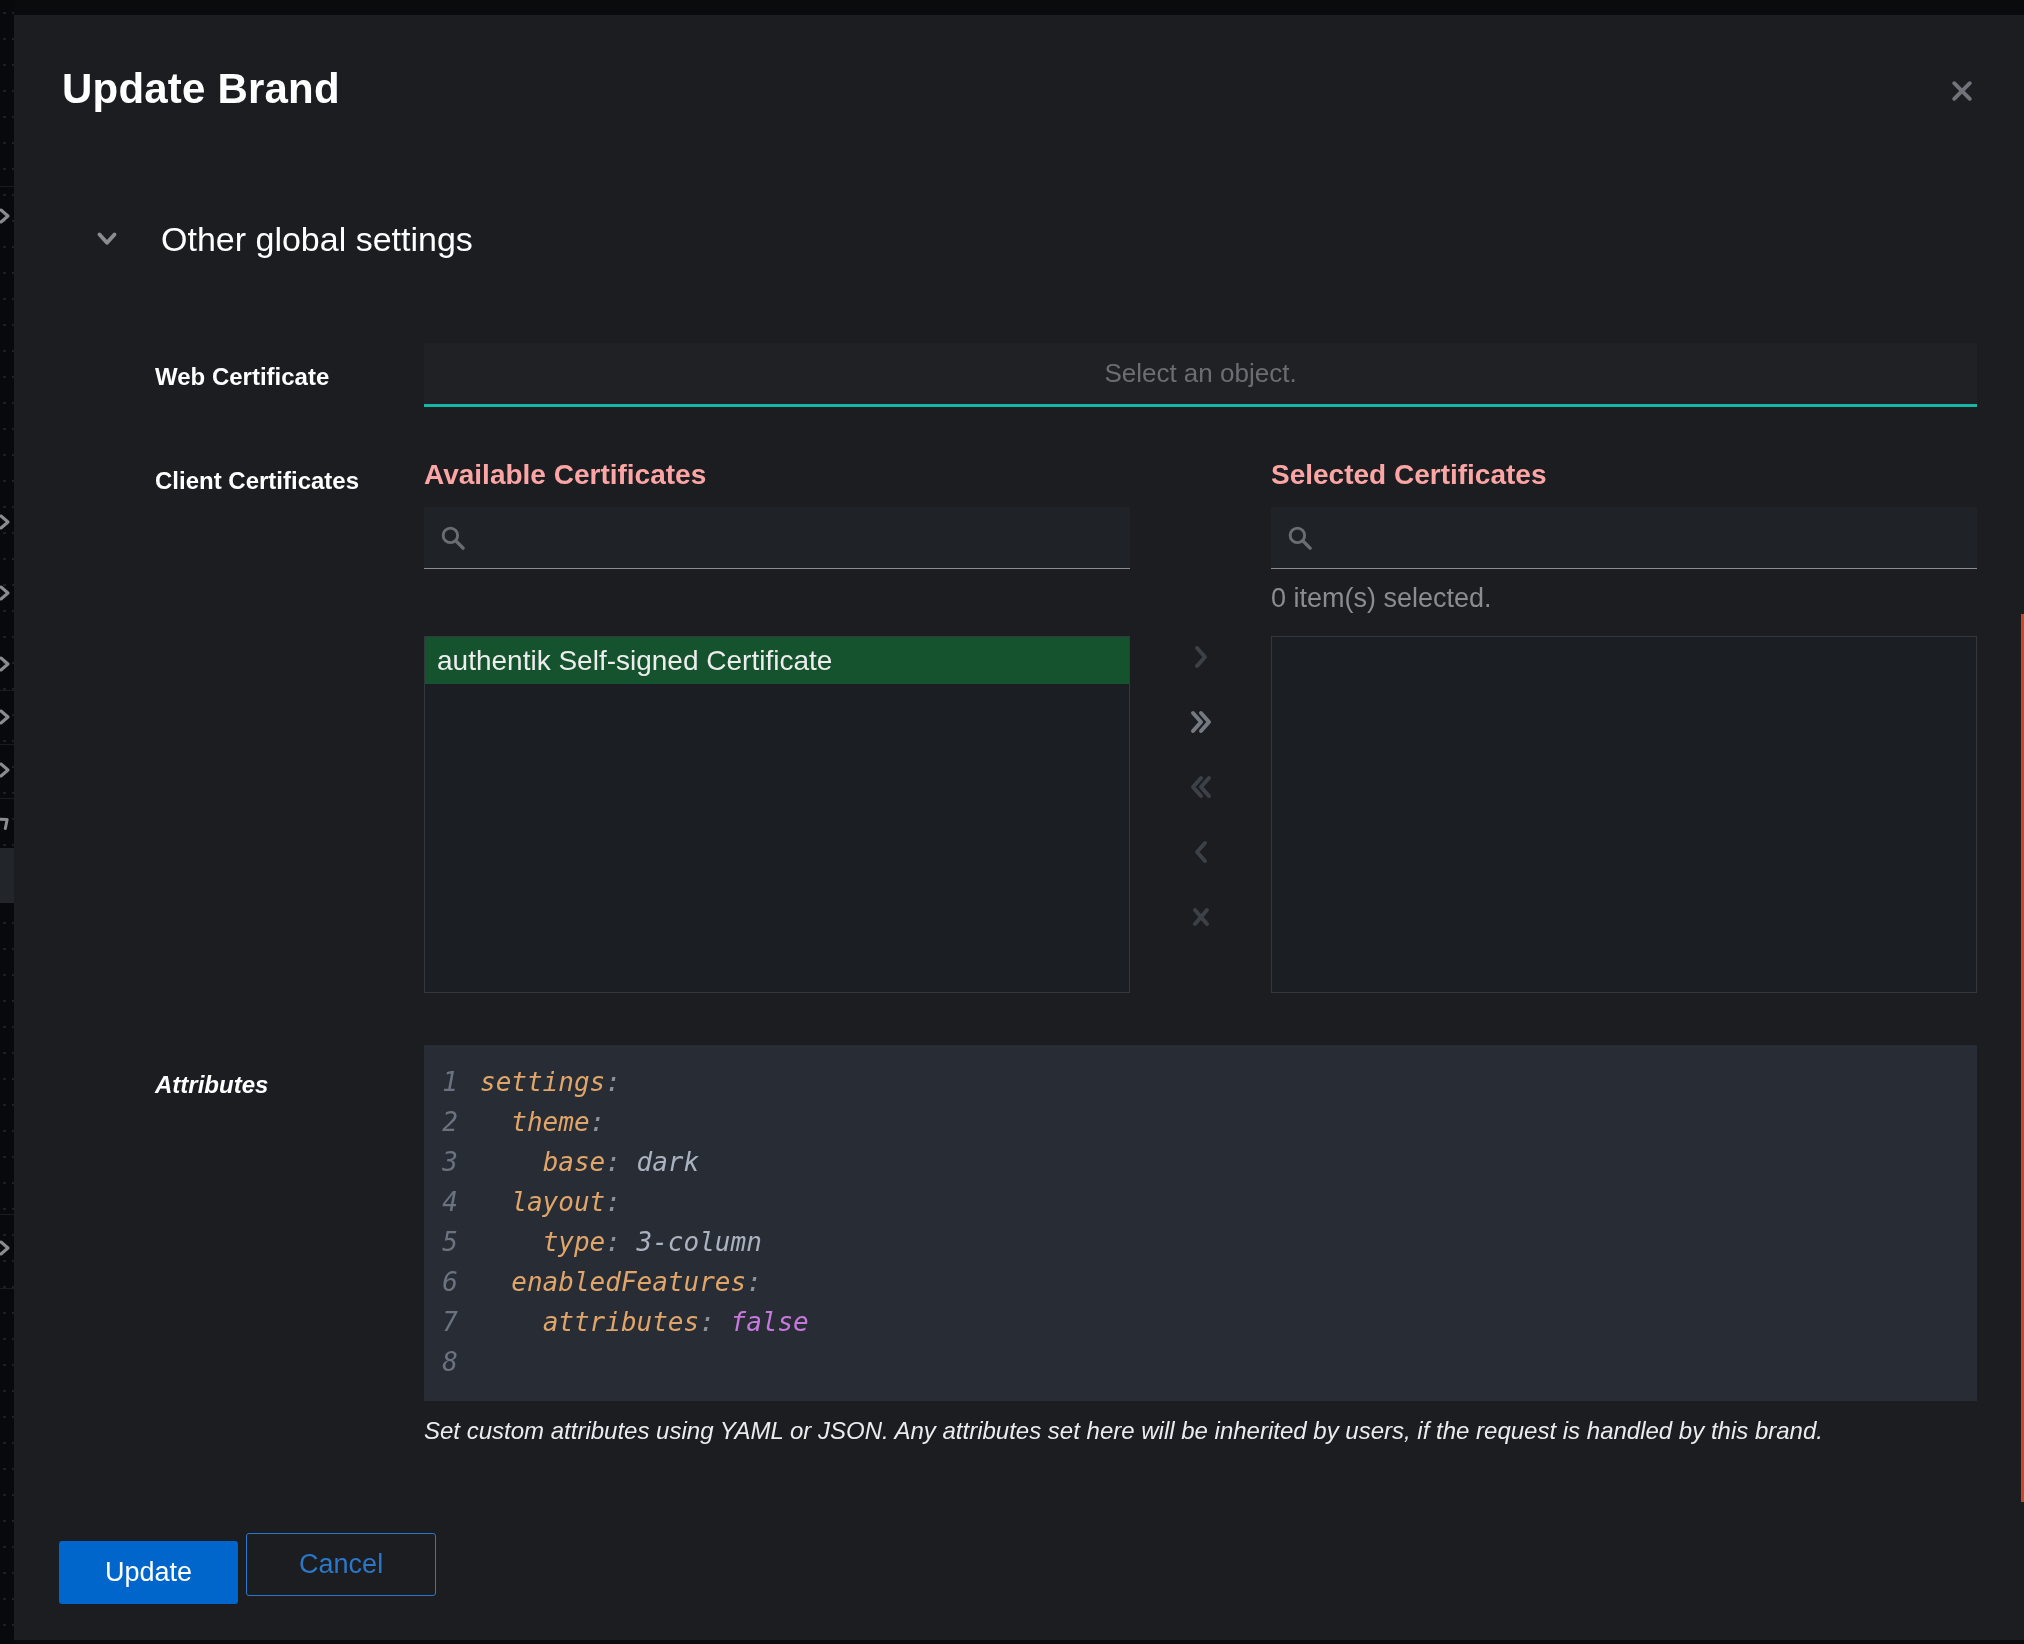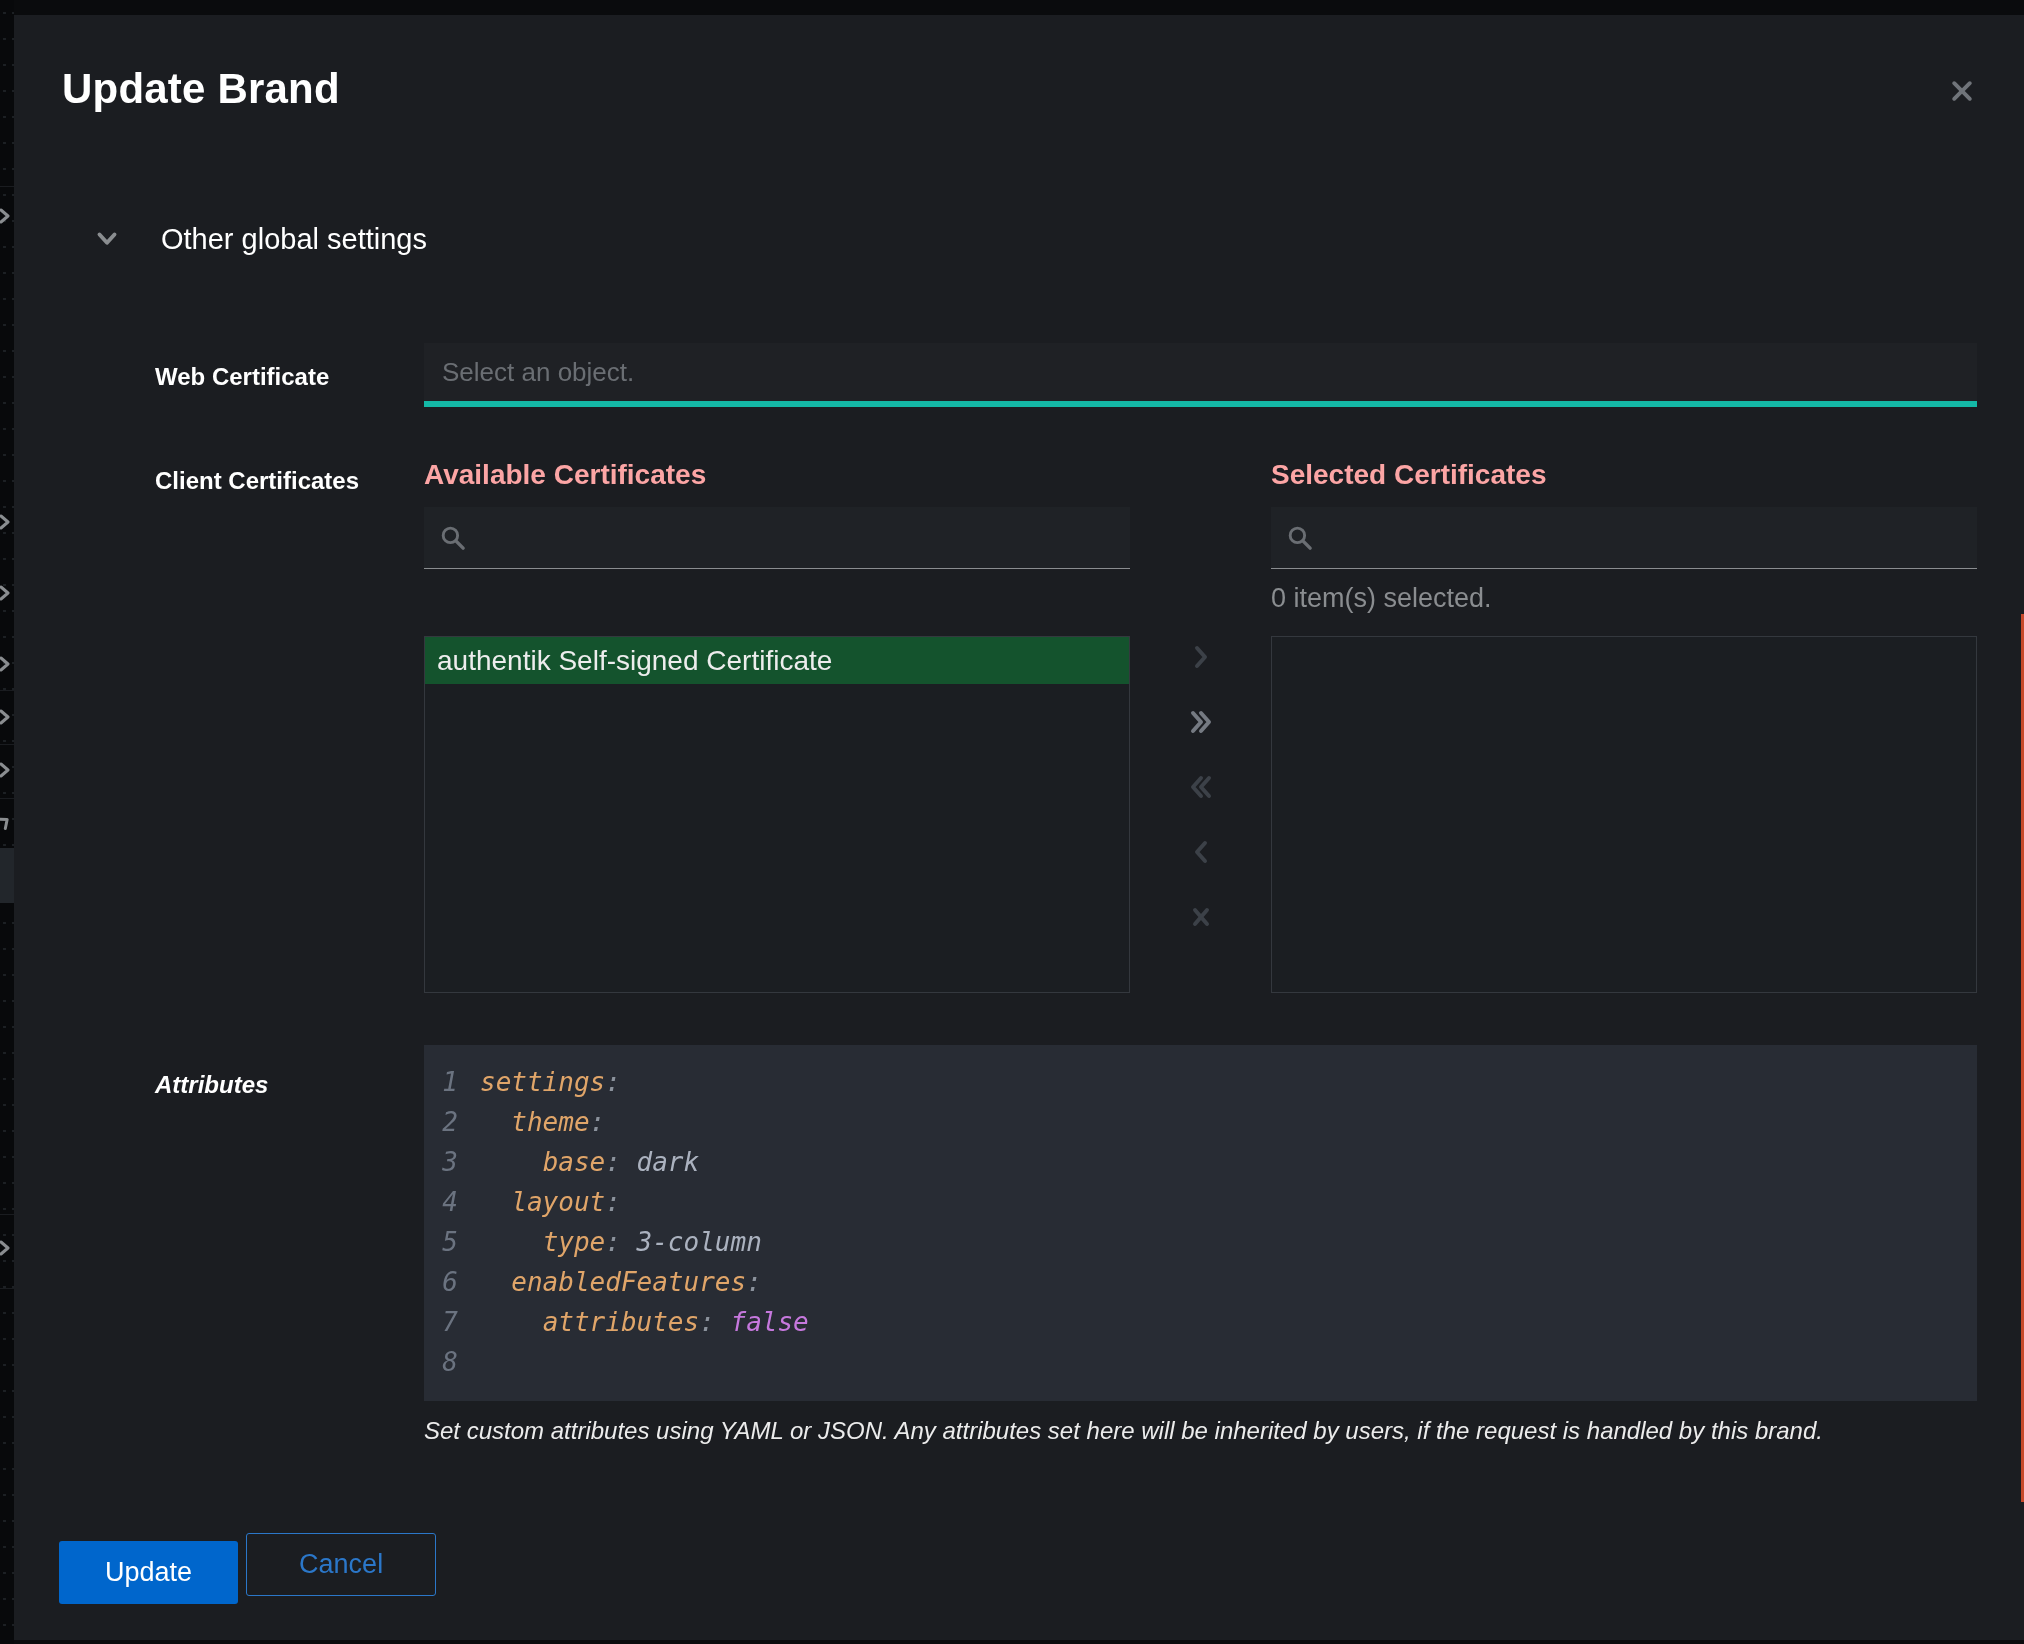--- a/index.html
+++ b/index.html
@@ -39,35 +39,36 @@
     color:#70747a; display:flex; align-items:center; justify-content:center;
   }
   .close-btn svg { width:26px; height:26px; }
 
   .section-row {
     margin:108px 0 0 81px; height:36px;
     display:flex; align-items:center; gap:42px; cursor:pointer;
   }
   .section-chevron { color:#8a8d90; display:flex; }
   .section-chevron svg { width:24px; height:24px; }
-  .section-label { font-size:29px; color:#fff; }
+  .section-label { font-size:34px; color:#fff; }
 
   
   .form { margin-left:141px; margin-right:47px; }
   .form-row { display:grid; grid-template-columns:269px 1fr; }
   .form-label { font-size:24px; font-weight:bold; color:#fff; }
 
   .row-web  { margin-top:86px; }
   .row-web .form-label { padding-top:20px; }
 
   .pf-input {
     width:100%; height:64px; background:#1f2125;
-    border:none; border-bottom:6px solid #14b8a6;
+    border:none; border-bottom:3px solid #14b8a6;
     color:#e0e0e0; font-size:26px; padding:0 18px;
     font-family:"Liberation Sans", sans-serif;
+    text-align:center;
   }
   .pf-input::placeholder { color:#6a6e73; opacity:1; }
 
   .row-client { margin-top:52px; }
   .row-client .form-label { padding-top:8px; }
 
   .dual { display:grid; grid-template-columns:1fr 141px 1fr; }
   .dual-col { display:flex; flex-direction:column; }
   .dual-heading { font-size:28px; font-weight:bold; color:#fca5a5; height:48px; }
   .searchbox {

